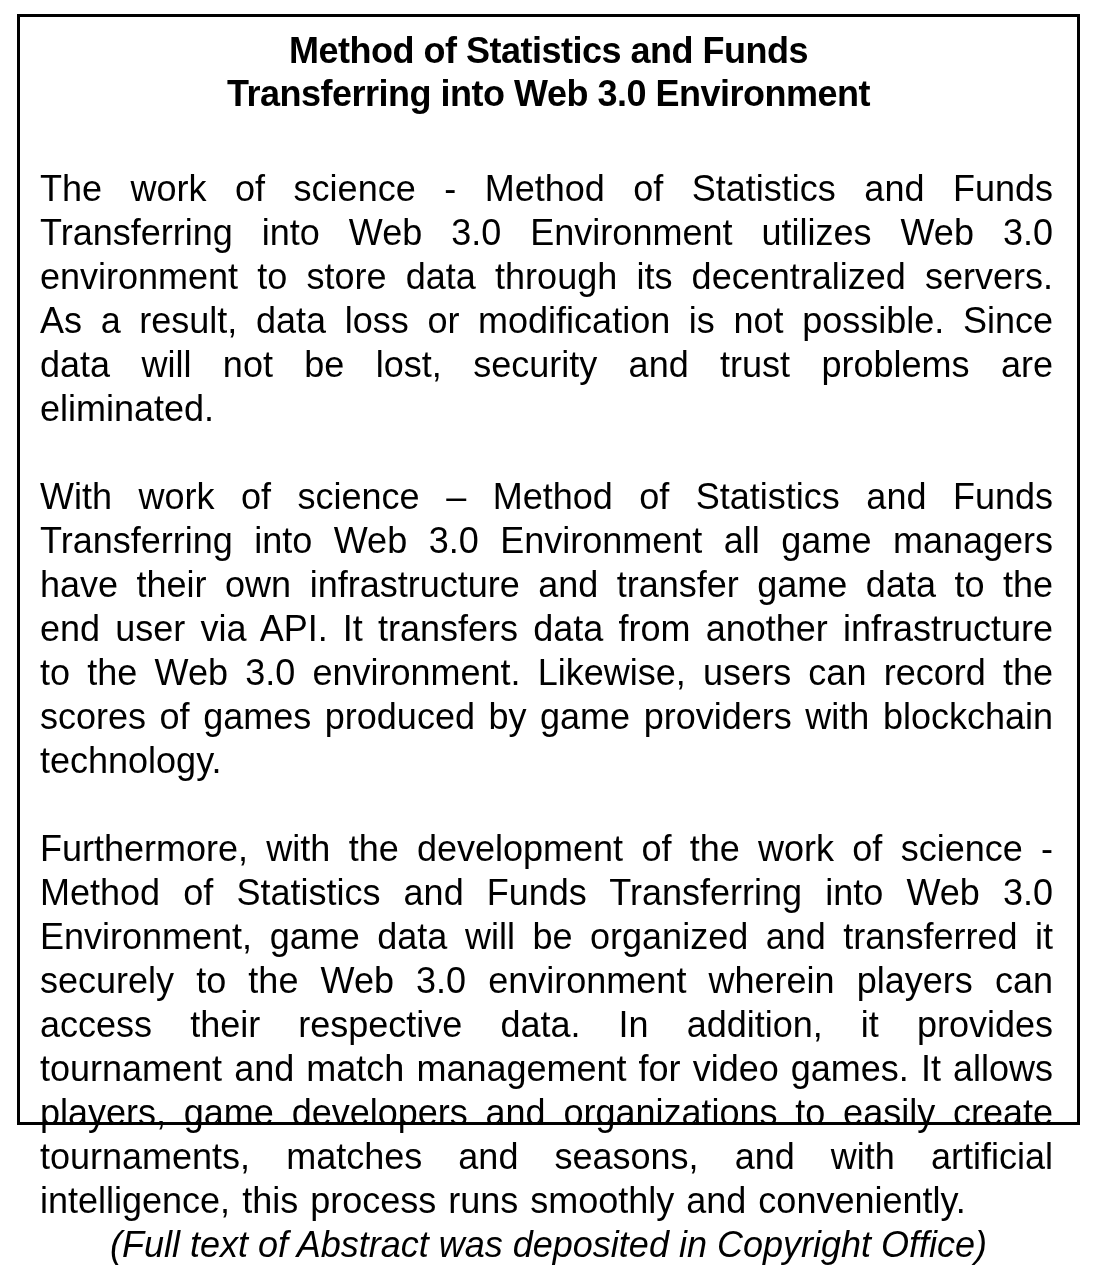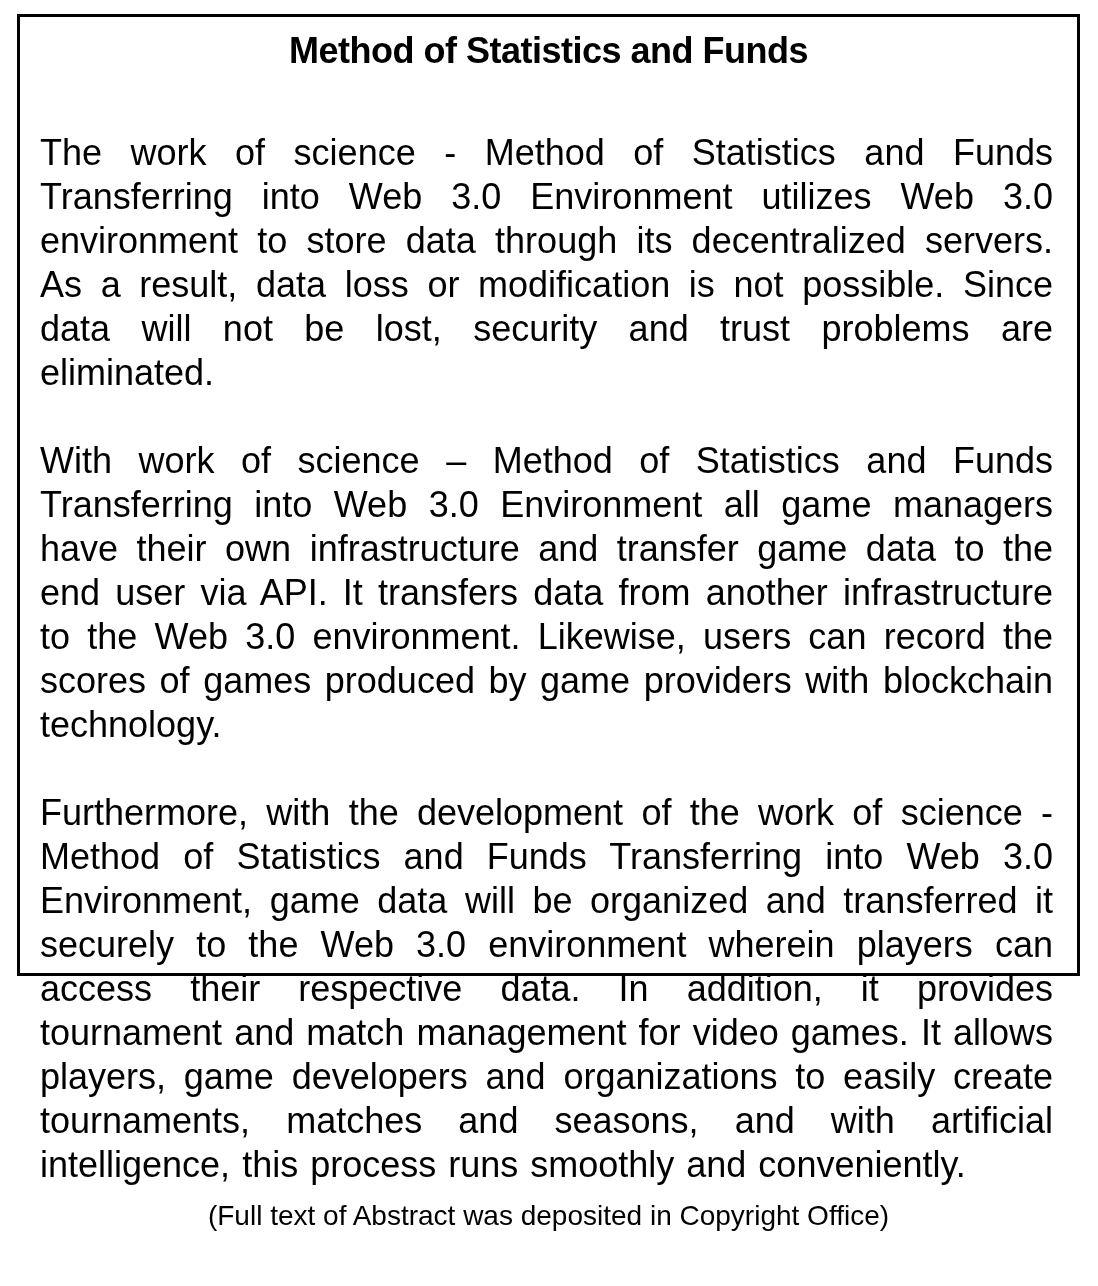--- a/index.html
+++ b/index.html
@@ -13,27 +13,26 @@
     position: relative;
     font-family: "Liberation Sans", sans-serif;
     color: #000000;
     overflow: hidden;
   }
   .border-box {
     position: absolute;
     left: 17px;
     top: 14px;
     width: 1063px;
-    height: 962px;
+    height: 1111px;
     border: 3px solid #000000;
     box-sizing: border-box;
     padding: 12px 20px 8px 20px;
     display: flex;
     flex-direction: column;
-    gap: 7px;
   }
   .title {
     text-align: center;
     font-weight: bold;
     font-size: 36px;
     line-height: 43px;
     letter-spacing: -0.5px;
   }
   .body-text {
     margin-top: 52px;
@@ -45,31 +44,33 @@
     line-height: 44px;
     margin: 0 4px 44px 0;
     word-spacing: 2px;
   }
   .para:last-child {
     margin-bottom: 0;
   }
   .footer {
     margin-top: auto;
     text-align: center;
-    font-size: 28px;
+    font-size: 36px;
     line-height: 44px;
     padding-bottom: 2px;
+    font-style: italic;
   }
 </style>
 </head>
 <body>
 
 <div class="border-box">
   <div class="title">
     <div>Method of Statistics and Funds</div>
+    <div>Transferring into Web 3.0 Environment</div>
   </div>
   <div class="body-text">
     <p class="para">The work of science - Method of Statistics and Funds Transferring into Web 3.0 Environment utilizes Web 3.0 environment to store data through its decentralized servers. As a result, data loss or modification is not possible. Since data will not be lost, security and trust problems are eliminated.</p>
     <p class="para">With work of science – Method of Statistics and Funds Transferring into Web 3.0 Environment all game managers have their own infrastructure and transfer game data to the end user via API. It transfers data from another infrastructure to the Web 3.0 environment. Likewise, users can record the scores of games produced by game providers with blockchain technology.</p>
     <p class="para">Furthermore, with the development of the work of science - Method of Statistics and Funds Transferring into Web 3.0 Environment, game data will be organized and transferred it securely to the Web 3.0 environment wherein players can access their respective data. In addition, it provides tournament and match management for video games. It allows players, game developers and organizations to easily create tournaments, matches and seasons, and with artificial intelligence, this process runs smoothly and conveniently.</p>
   </div>
   <div class="footer">(Full text of Abstract was deposited in Copyright Office)</div>
 </div>
 
 </body></html>

